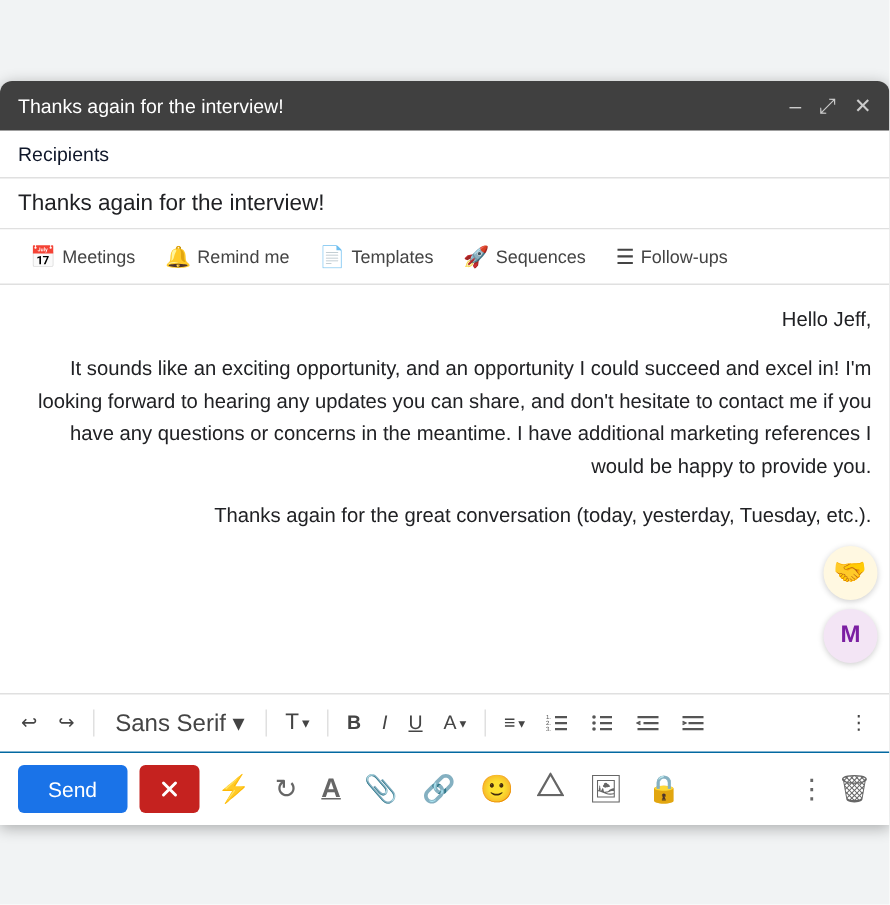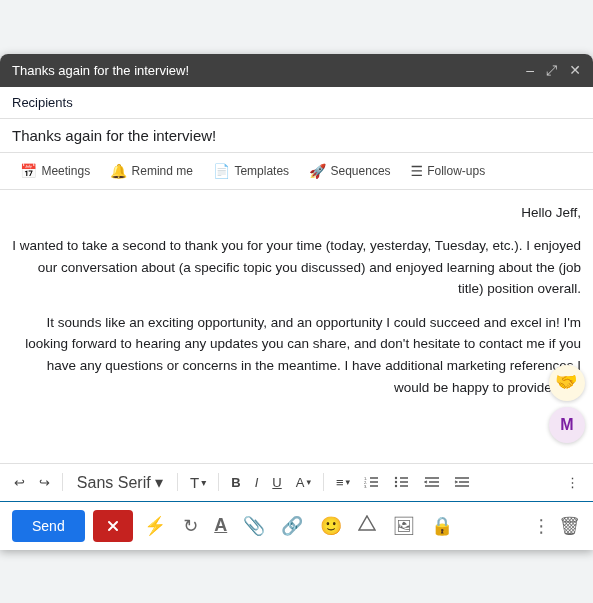--- a/index.html
+++ b/index.html
@@ -248,22 +248,22 @@
     </div>
     <div class="ext-btn">
       <span class="ext-icon">☰</span>
       <span>Follow-ups</span>
     </div>
   </div>
 
   <div class="body-area">
     <div class="body-text">
       <p>Hello Jeff,</p>
-      <p>I wanted to take a second to thank you for your time (today, yesterday, Tuesday, etc.). I enjoyed our conversation about (a specific topic you discussed) and enjoyed learning about the (job title) position overall.</p>
       <p>It sounds like an exciting opportunity, and an opportunity I could succeed and excel in! I'm looking forward to hearing any updates you can share, and don't hesitate to contact me if you have any questions or concerns in the meantime. I have additional marketing references I would be happy to provide you.</p>
+      <p>Thanks again for the great conversation (today, yesterday, Tuesday, etc.).</p>
     </div>
 
     <div class="floating-icons">
       <div class="float-icon float-icon-yellow">🤝</div>
       <div class="float-icon float-icon-purple" style="font-weight:700; color:#7b1fa2; font-size:16px;">M</div>
     </div>
   </div>
 
   <div class="formatting-toolbar">
     <button class="fmt-btn" title="Undo">↩</button>

